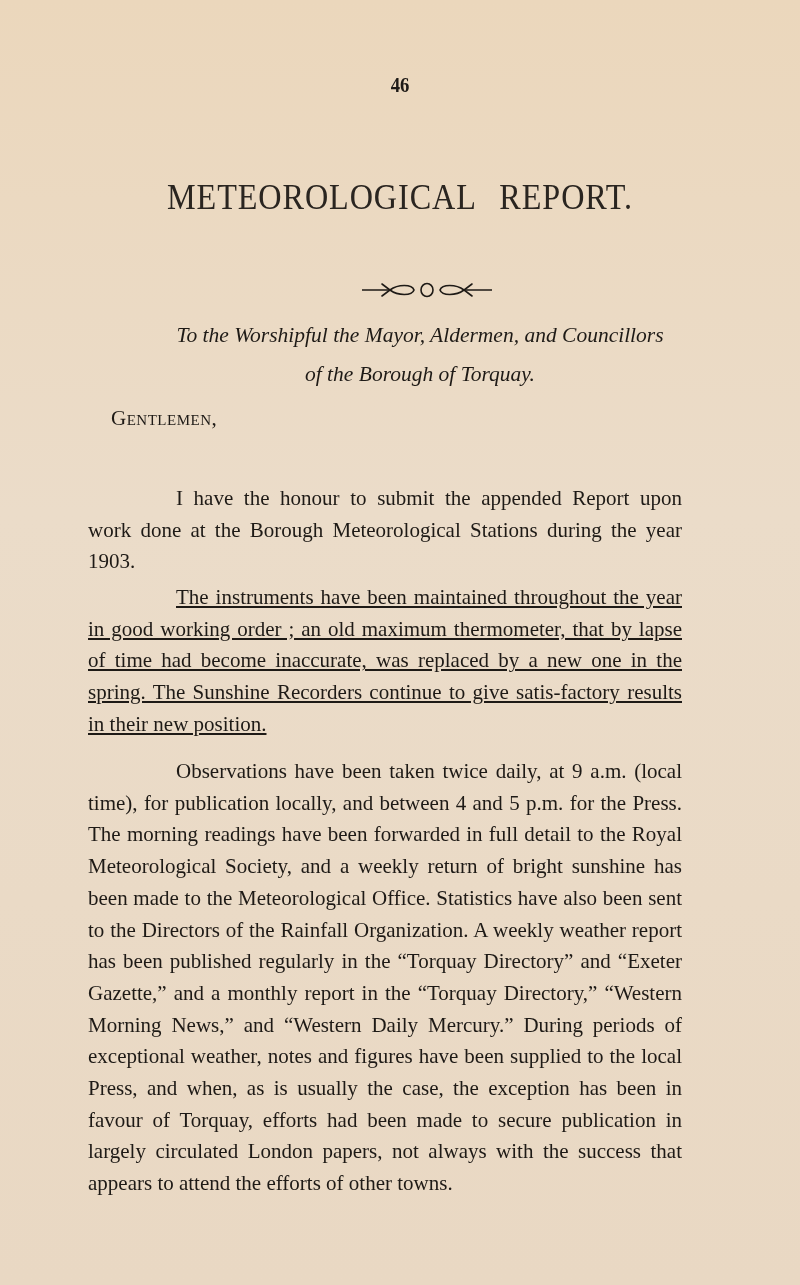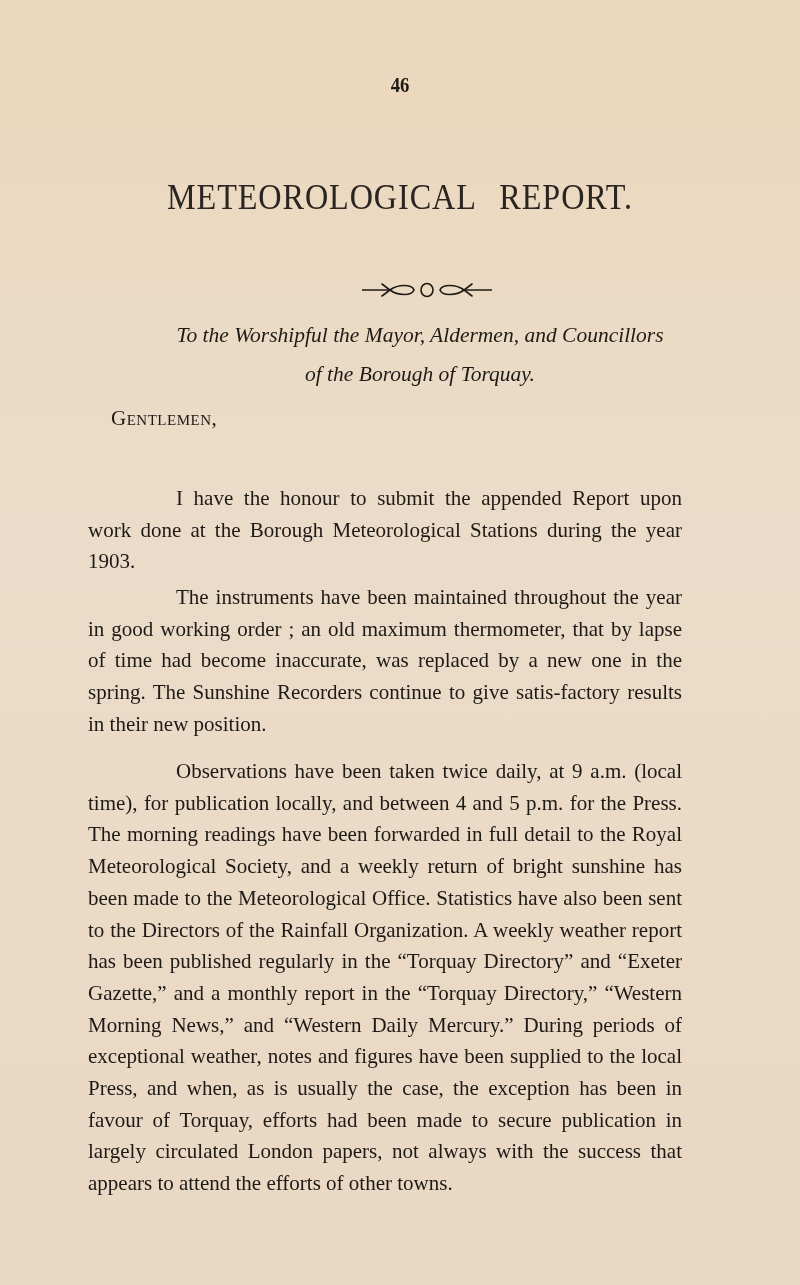--- a/index.html
+++ b/index.html
@@ -73,21 +73,21 @@
     line-height: 31.7px;
     text-align: justify;
     text-align-last: auto;
   }
   .para {
     margin: 0;
     text-indent: 88px;
     text-align: justify;
   }
   .p1 { top: 456px; margin-top: 27px; }
-  .p2 { top: 582px; }
+  .p2 { top: 582px; text-decoration: underline; }
   .p3 { top: 756px; }
 </style>
 </head>
 <body>
 
 <div class="page-number">46</div>
 
 <div class="title">METEOROLOGICAL REPORT.</div>
 
 <svg class="ornament" viewBox="0 0 130 22" xmlns="http://www.w3.org/2000/svg">

